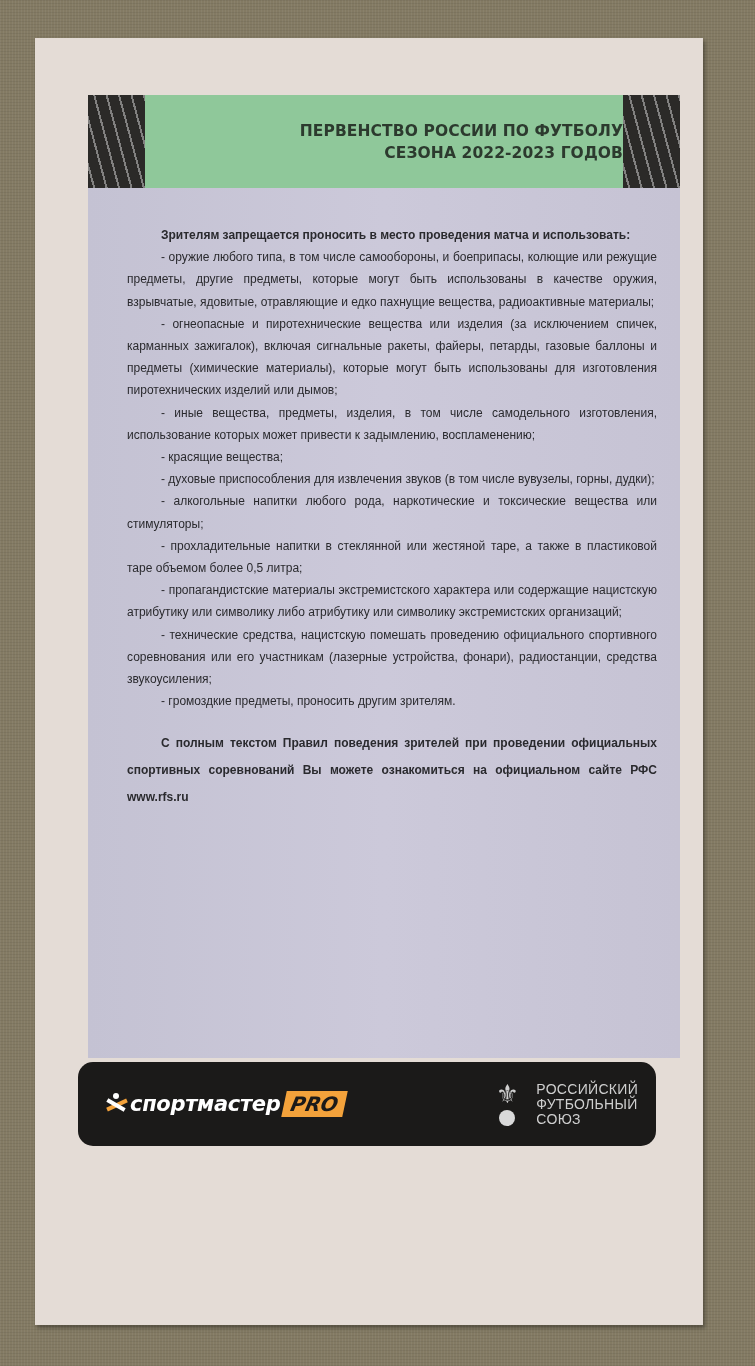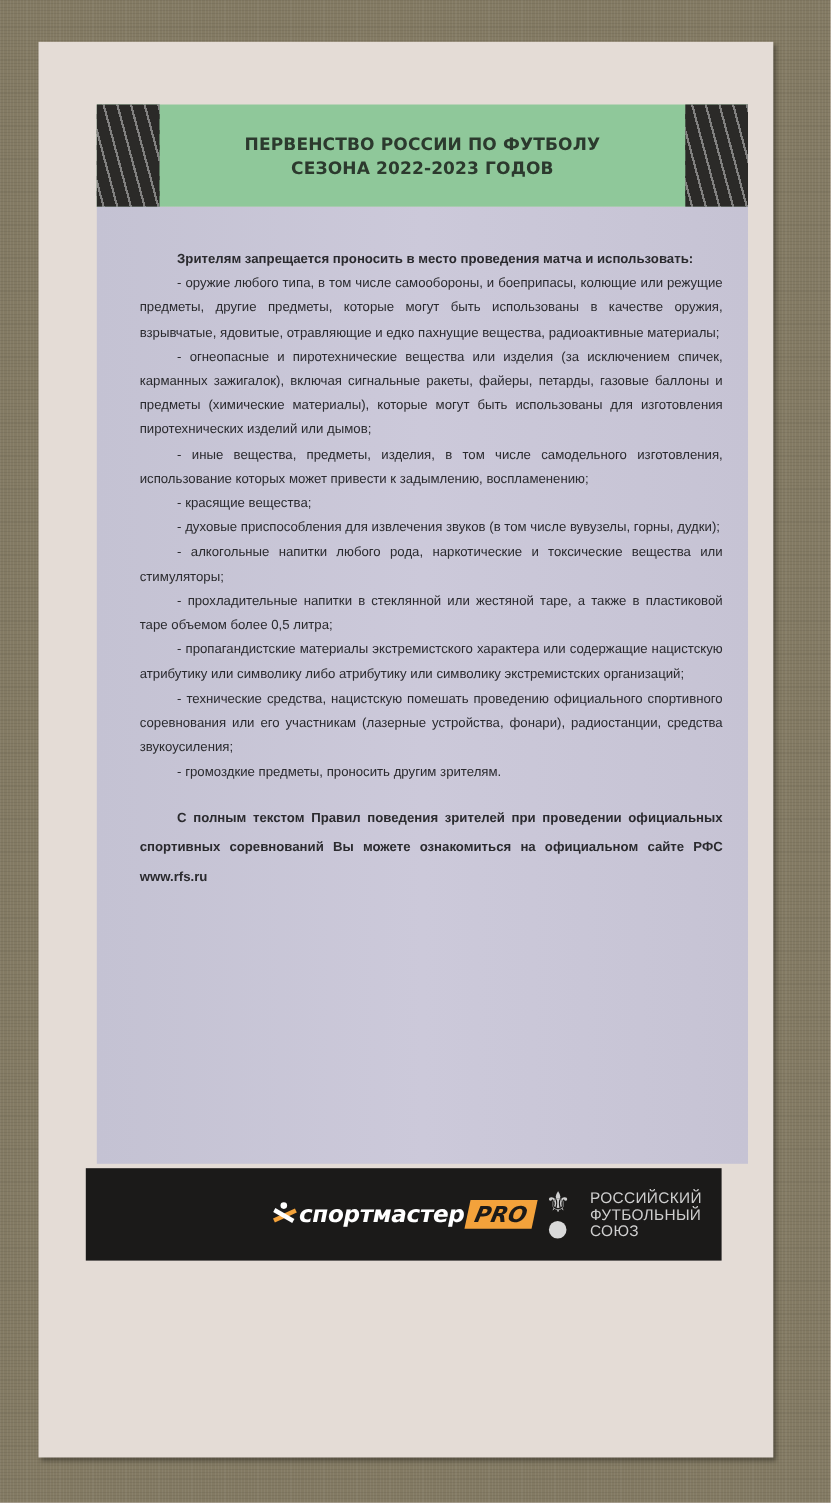--- a/index.html
+++ b/index.html
@@ -20,38 +20,38 @@
     .header-band {
       position: absolute; left: 53px; top: 57px; width: 592px; height: 93px;
       background: #8fc89a; display: flex; align-items: stretch;
     }
     .pattern {
       width: 57px; background-color: #2b2a28;
       background-image: repeating-linear-gradient(75deg, transparent 0 5px, rgba(200,200,200,0.55) 5px 7px, transparent 7px 12px),
                         repeating-linear-gradient(0deg, transparent 0 10px, #2b2a28 10px 14px);
     }
     .header-text {
-      flex: 1; display: flex; flex-direction: column; justify-content: center; align-items: center;
+      flex: 1; display: flex; flex-direction: column; justify-content: center; align-items: flex-end;
       color: #2c3a2e; font-weight: bold; font-size: 15.5px; line-height: 22px; letter-spacing: 0.1px;
     }
     .panel {
       position: absolute; left: 53px; top: 150px; width: 592px; height: 870px;
       background: linear-gradient(90deg, #c4c2d3 0%, #ccc9da 50%, #c6c3d4 100%);
     }
     .body-text {
       position: absolute; left: 39px; top: 36px; width: 530px;
       color: #2a2a2e; font-family: "Liberation Sans", sans-serif;
       font-size: 12px; line-height: 22.2px; text-align: justify;
     }
     .body-text .lead { font-weight: bold; text-indent: 34px; margin: 0; }
     .body-text .item { text-indent: 34px; margin: 0; }
     .body-text .footer-note { font-weight: bold; text-indent: 34px; margin: 18px 0 4px 0; line-height: 27px; }
     .sponsor-bar {
       position: absolute; left: 43px; top: 1024px; width: 578px; height: 84px;
-      background: #1b1a19; display: flex; align-items: center; justify-content: flex-end;
+      background: #1b1a19; display: flex; align-items: center; justify-content: space-between; border-radius: 15px;
     }
     .sm-logo { display: flex; align-items: center; margin-left: 26px; }
     .sm-icon { width: 24px; height: 22px; position: relative; margin-right: 2px; }
     .sm-icon .dot { position: absolute; left: 9px; top: 0; width: 6px; height: 6px; border-radius: 50%; background: #fff; }
     .sm-icon .x1 { position: absolute; left: 2px; top: 10px; width: 22px; height: 4px; background: #f3a23b; transform: rotate(-25deg); }
     .sm-icon .x2 { position: absolute; left: 2px; top: 10px; width: 20px; height: 4px; background: #ffffff; transform: rotate(30deg); }
     .sm-word { color: #ffffff; font-weight: bold; font-style: italic; font-size: 21px; letter-spacing: -0.3px; }
     .sm-pro {
       background: #f3a23b; color: #1b1a19; font-weight: bold; font-style: italic; font-size: 20px;
       padding: 0 7px; margin-left: 3px; transform: skewX(-12deg); line-height: 26px;

